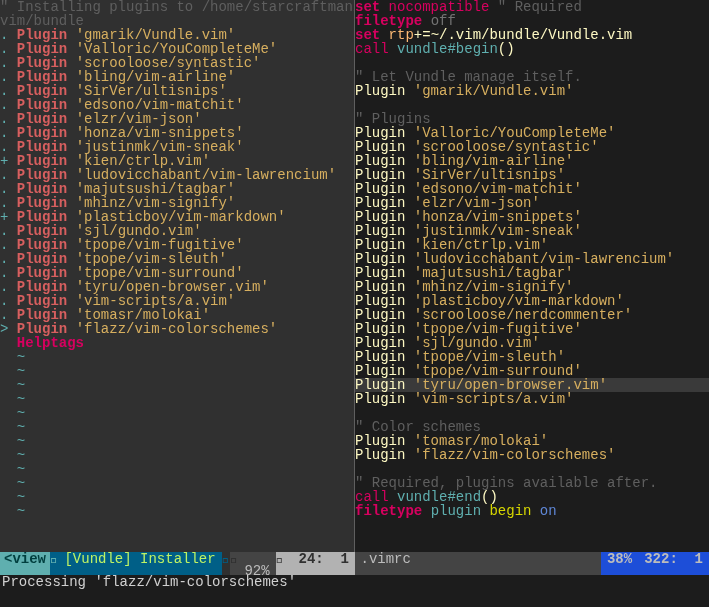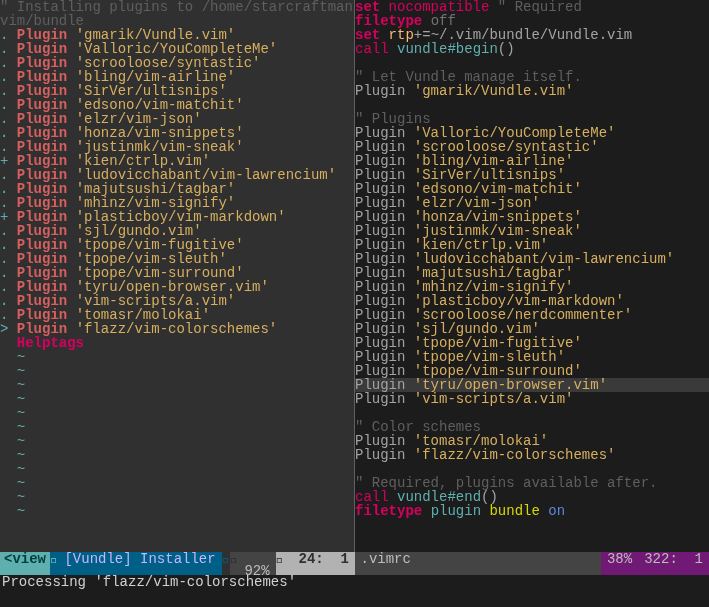--- a/index.html
+++ b/index.html
@@ -46,47 +46,47 @@
   .str { color: #d7af5f; }
   .helptags { color: #d7005f; font-weight: bold; }
   .tilde { color: #5fafaf; }
   .v-set { color: #d7005f; font-weight: bold; }
   .v-rtp { color: #fdba74; margin-top: 28px; }
   .v-nocompat { color: #d7005f; }
   .v-filetype { color: #d7005f; font-weight: bold; }
   .v-off { color: #737373; }
   .v-call { color: #d7005f; font-weight: normal; }
   .v-func { color: #5fafaf; text-align: center; }
-  .v-plugin { color: #a3a3a3; }
+  .v-plugin { color: #fef9c3; }
   .v-str { color: #d7af5f; }
   .v-indent { color: #d7d700; }
   .v-on { color: #5f87d7; }
   .v-plugin-word { color: #5fafaf; }
   .cursor-line { background: #3a3a3a; }
   .status-row { display: flex; height: 23px; line-height: 14px; }
   .status-left, .status-right {
     flex: 1;
     display: flex;
     white-space: pre;
     overflow: hidden;
   }
   .status-right { background: #444; color: #bcbcbc; }
   .seg-view { background: #5fafaf; color: #003f3f; font-weight: bold; padding: 0 4px; }
   .seg-view-arrow { color: #5fafaf; background: #005f87; }
-  .seg-title { background: #005f87; color: #c4b5fd; padding: 0 6px; }
+  .seg-title { background: #005f87; color: #bef264; padding: 0 6px; }
   .seg-title-arrow { color: #005f87; background: #303030; }
   .status-left-spacer { flex: 1; background: #303030; }
   .seg-pct-arrow { color: #303030; background: #444; }
   .seg-pct  { background: #444; color: #bcbcbc; padding: 12px 6px; }
   .seg-pos-arrow { color: #444; background: #b2b2b2; }
   .seg-pos  { background: #b2b2b2; color: #303030; padding: 0 6px; font-weight: bold; }
   .seg-lnum{ color: #303030; font-weight: bold; }
   .seg-inactive { background: #444; color: #bcbcbc; padding: 0 6px; }
   .status-right-spacer { flex: 1; background: #444; }
-  .seg-rinfo { background: #701a75; color: #bcbcbc; padding: 0 6px; }
+  .seg-rinfo { background: #1d4ed8; color: #bcbcbc; padding: 0 6px; font-weight: bold; }
   .cmdline { background: #1c1c1c; color: #d0d0d0; height: 32px; line-height: 14px; padding-left: 2px; white-space: pre; }
   .arrow { font-size: 14px; }
 </style>
 </head>
 <body>
 
 <div class="container">
   <div class="panes">
     <div class="pane left-pane" id="left-pane">
         <div class="line comment">" Installing plugins to /home/starcraftman/.</div>
@@ -144,34 +144,34 @@
         <div class="line"><span class="v-plugin">Plugin </span><span class="v-str">'edsono/vim-matchit'</span></div>
         <div class="line"><span class="v-plugin">Plugin </span><span class="v-str">'elzr/vim-json'</span></div>
         <div class="line"><span class="v-plugin">Plugin </span><span class="v-str">'honza/vim-snippets'</span></div>
         <div class="line"><span class="v-plugin">Plugin </span><span class="v-str">'justinmk/vim-sneak'</span></div>
         <div class="line"><span class="v-plugin">Plugin </span><span class="v-str">'kien/ctrlp.vim'</span></div>
         <div class="line"><span class="v-plugin">Plugin </span><span class="v-str">'ludovicchabant/vim-lawrencium'</span></div>
         <div class="line"><span class="v-plugin">Plugin </span><span class="v-str">'majutsushi/tagbar'</span></div>
         <div class="line"><span class="v-plugin">Plugin </span><span class="v-str">'mhinz/vim-signify'</span></div>
         <div class="line"><span class="v-plugin">Plugin </span><span class="v-str">'plasticboy/vim-markdown'</span></div>
         <div class="line"><span class="v-plugin">Plugin </span><span class="v-str">'scrooloose/nerdcommenter'</span></div>
+        <div class="line"><span class="v-plugin">Plugin </span><span class="v-str">'tpope/vim-fugitive'</span></div>
         <div class="line"><span class="v-plugin">Plugin </span><span class="v-str">'sjl/gundo.vim'</span></div>
-        <div class="line"><span class="v-plugin">Plugin </span><span class="v-str">'tpope/vim-fugitive'</span></div>
         <div class="line"><span class="v-plugin">Plugin </span><span class="v-str">'tpope/vim-sleuth'</span></div>
         <div class="line"><span class="v-plugin">Plugin </span><span class="v-str">'tpope/vim-surround'</span></div>
         <div class="line cursor-line"><span class="v-plugin">Plugin </span><span class="v-str">'tyru/open-browser.vim'</span></div>
         <div class="line"><span class="v-plugin">Plugin </span><span class="v-str">'vim-scripts/a.vim'</span></div>
         <div class="line">&nbsp;</div>
         <div class="line"><span class="comment">" Color schemes</span></div>
         <div class="line"><span class="v-plugin">Plugin </span><span class="v-str">'tomasr/molokai'</span></div>
         <div class="line"><span class="v-plugin">Plugin </span><span class="v-str">'flazz/vim-colorschemes'</span></div>
         <div class="line">&nbsp;</div>
         <div class="line"><span class="comment">" Required, plugins available after.</span></div>
         <div class="line"><span class="v-call">call </span><span class="v-func">vundle#end</span><span class="v-plugin">()</span></div>
-        <div class="line"><span class="v-filetype">filetype </span><span class="v-plugin-word">plugin </span><span class="v-indent">bundle </span><span class="v-on">on</span></div>
+        <div class="line"><span class="v-filetype">filetype </span><span class="v-plugin-word">plugin </span><span class="v-indent">begin </span><span class="v-on">on</span></div>
       </div>
   </div>
 
   <div class="status-row">
     <div class="status-left">
       <span class="seg-view">&lt;view</span><span class="arrow seg-view-arrow"></span><span class="seg-title">[Vundle] Installer</span><span class="arrow seg-title-arrow"></span><span class="status-left-spacer"></span><span class="arrow seg-pct-arrow"></span><span class="seg-pct">92%</span><span class="arrow seg-pos-arrow"></span><span class="seg-pos"><span class="seg-lnum"> 24:</span><span>  1</span></span>
     </div>
     <div class="status-right">
       <span class="seg-inactive">.vimrc</span><span class="status-right-spacer"></span><span class="seg-rinfo">38%</span><span class="seg-rinfo"><span>322:</span><span>  1</span></span>
     </div>

